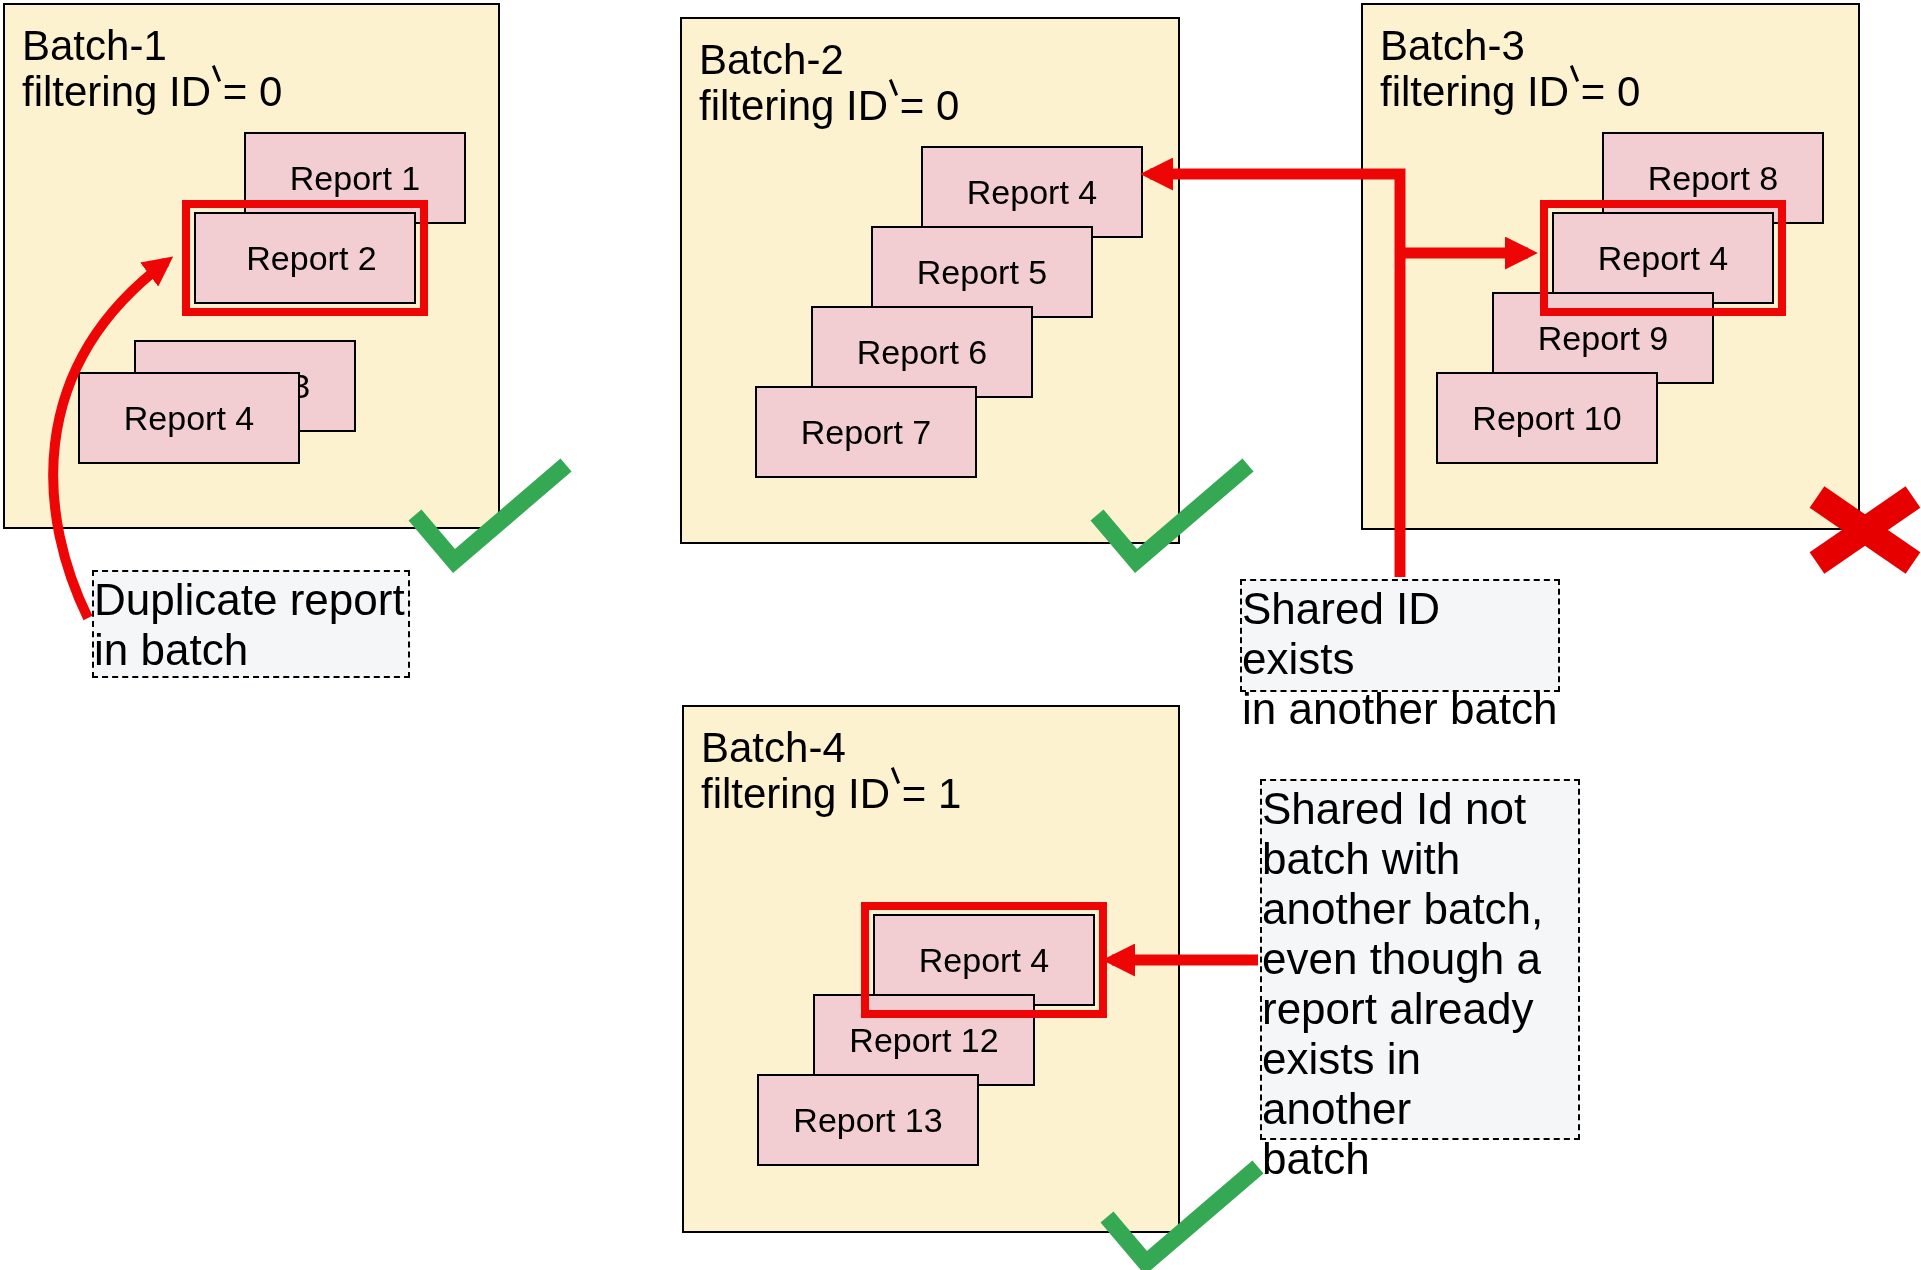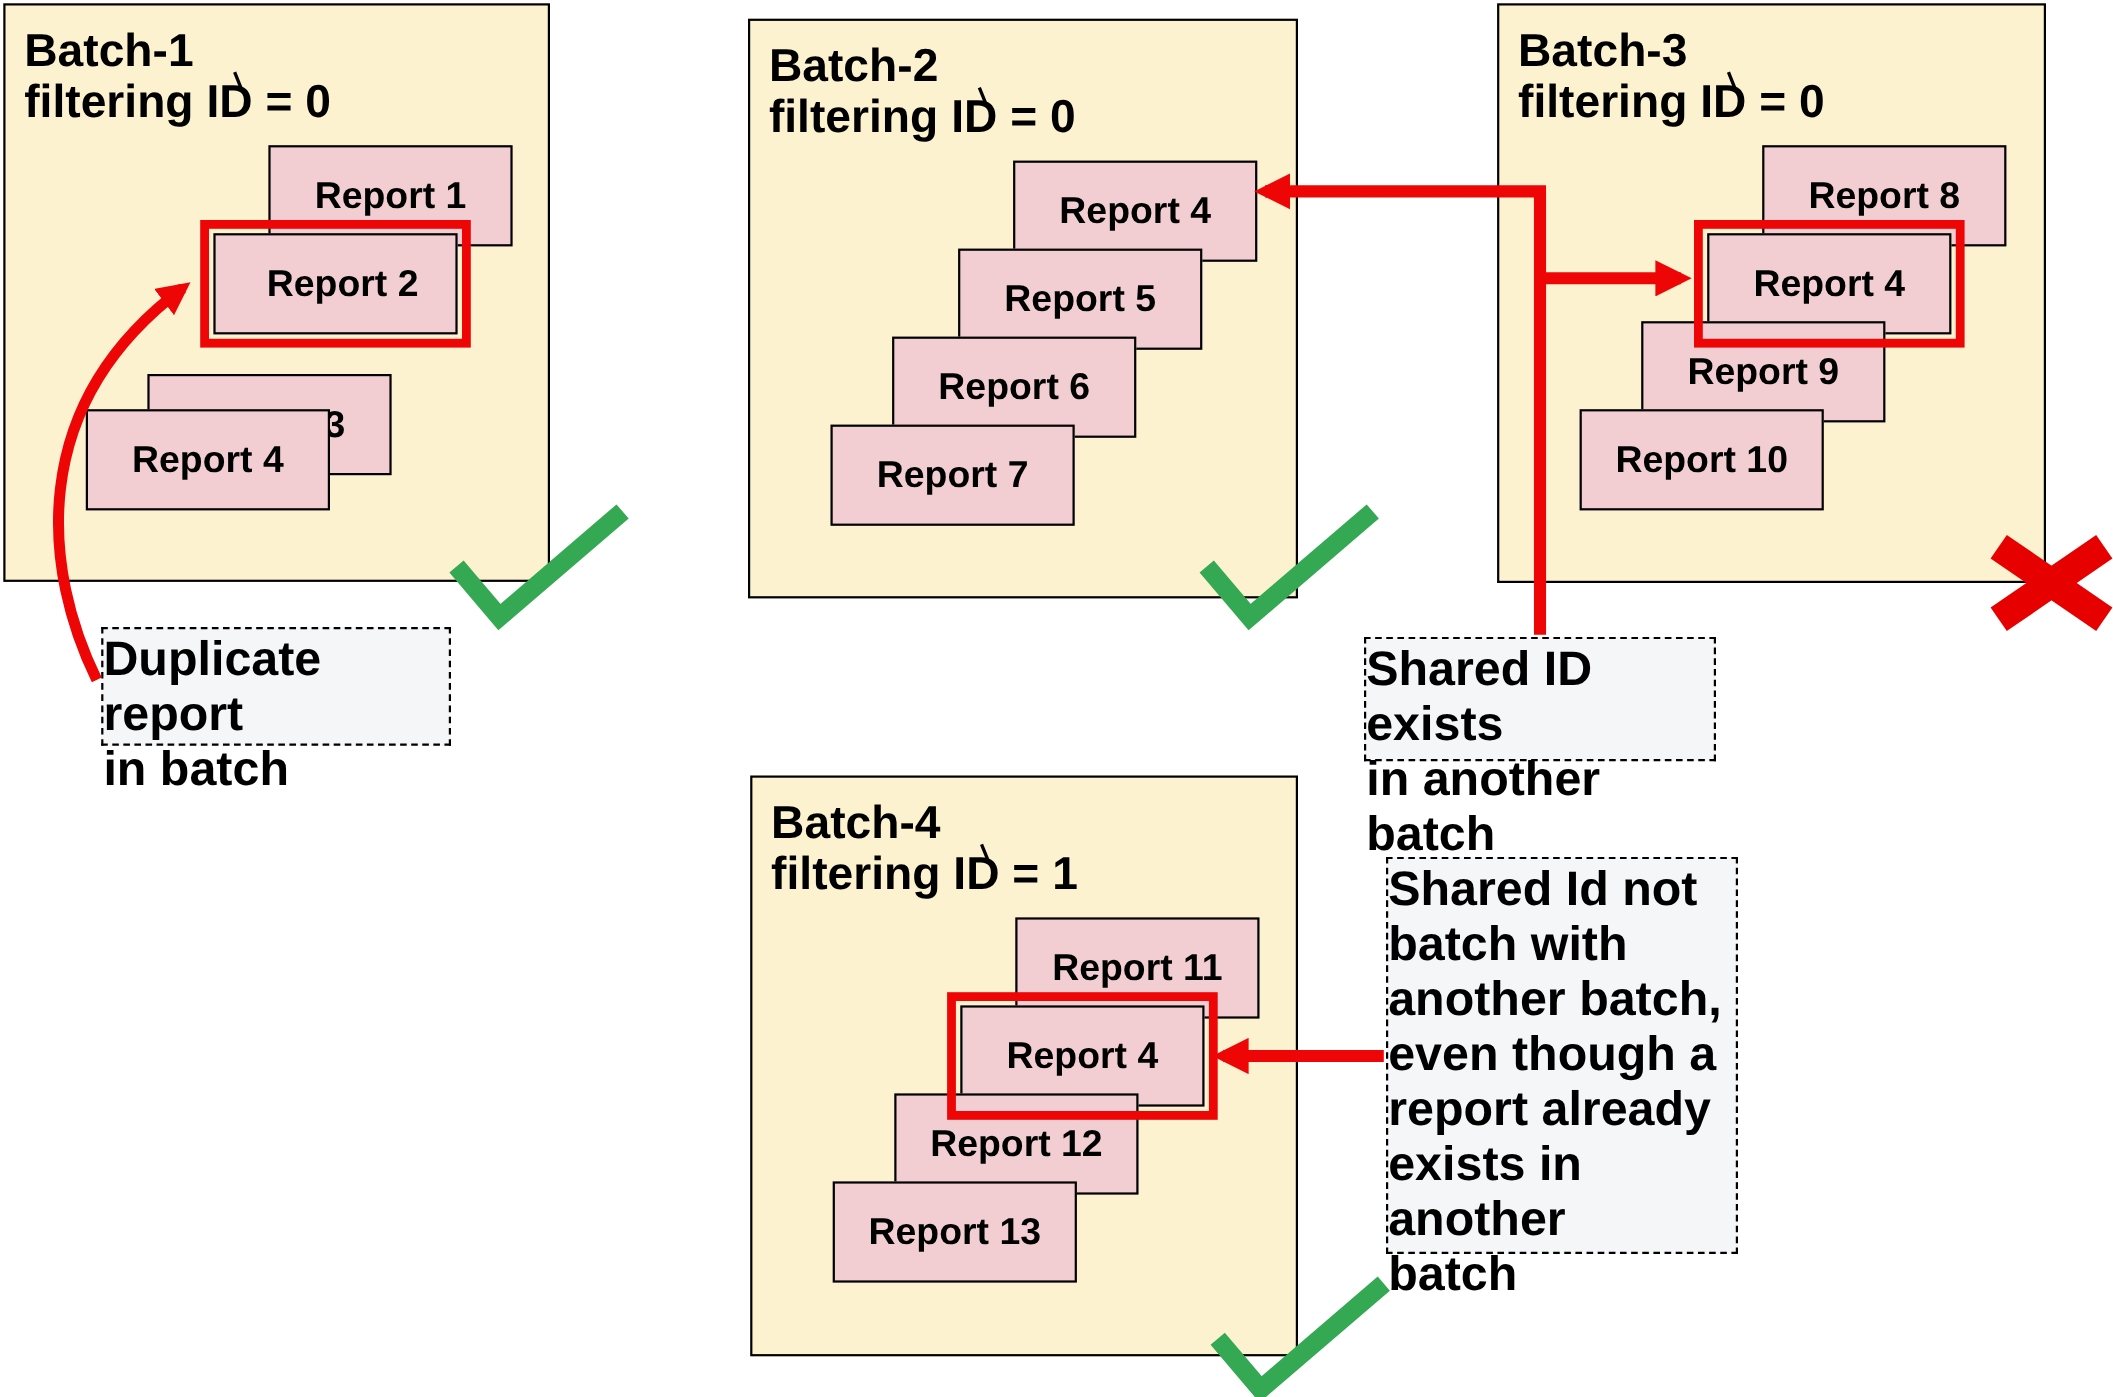--- a/index.html
+++ b/index.html
@@ -5,21 +5,20 @@
   * { box-sizing: border-box; margin: 0; padding: 0; }
   html, body { background: #ffffff; }
   body { font-family: "Liberation Sans", "DejaVu Sans", sans-serif; color: #000; }
 
   #canvas {
     position: relative;
     width: 1921px;
     height: 1270px;
     background: var(--canvas-bg, #fff);
     overflow: hidden;
-    font-weight: bold;
   }
 
   .batch {
     position: absolute;
     background: var(--batch-fill, #FCF2CF);
     border: 2px solid var(--batch-border, #000);
   }
 
   .batch-title {
     position: absolute;
@@ -156,23 +155,20 @@
         <div>Report 9</div>
       </div>
       <div class="report" style="left: 73px; top: 367px; width: 222px; height: 92px; z-index: 4;">
         <div>Report 10</div>
       </div>
       <div class="highlight-frame" style="left: 177px; top: 195px; width: 246px; height: 116px;"></div>
     </div>
     <div class="batch" style="left: 682px; top: 705px; width: 498px; height: 528px;">
       <div class="batch-title"><div>Batch-4</div><div>filtering ID = 1</div></div>
       <div class="title-tick"></div>
-      <div class="report" style="left: 239px; top: 127px; width: 222px; height: 92px; z-index: 1;">
-        <div>Report 11</div>
-      </div>
       <div class="report" style="left: 189px; top: 207px; width: 222px; height: 92px; z-index: 2;">
         <div>Report 4</div>
       </div>
       <div class="report" style="left: 129px; top: 287px; width: 222px; height: 92px; z-index: 3;">
         <div>Report 12</div>
       </div>
       <div class="report" style="left: 73px; top: 367px; width: 222px; height: 92px; z-index: 4;">
         <div>Report 13</div>
       </div>
       <div class="highlight-frame" style="left: 177px; top: 195px; width: 246px; height: 116px;"></div>

